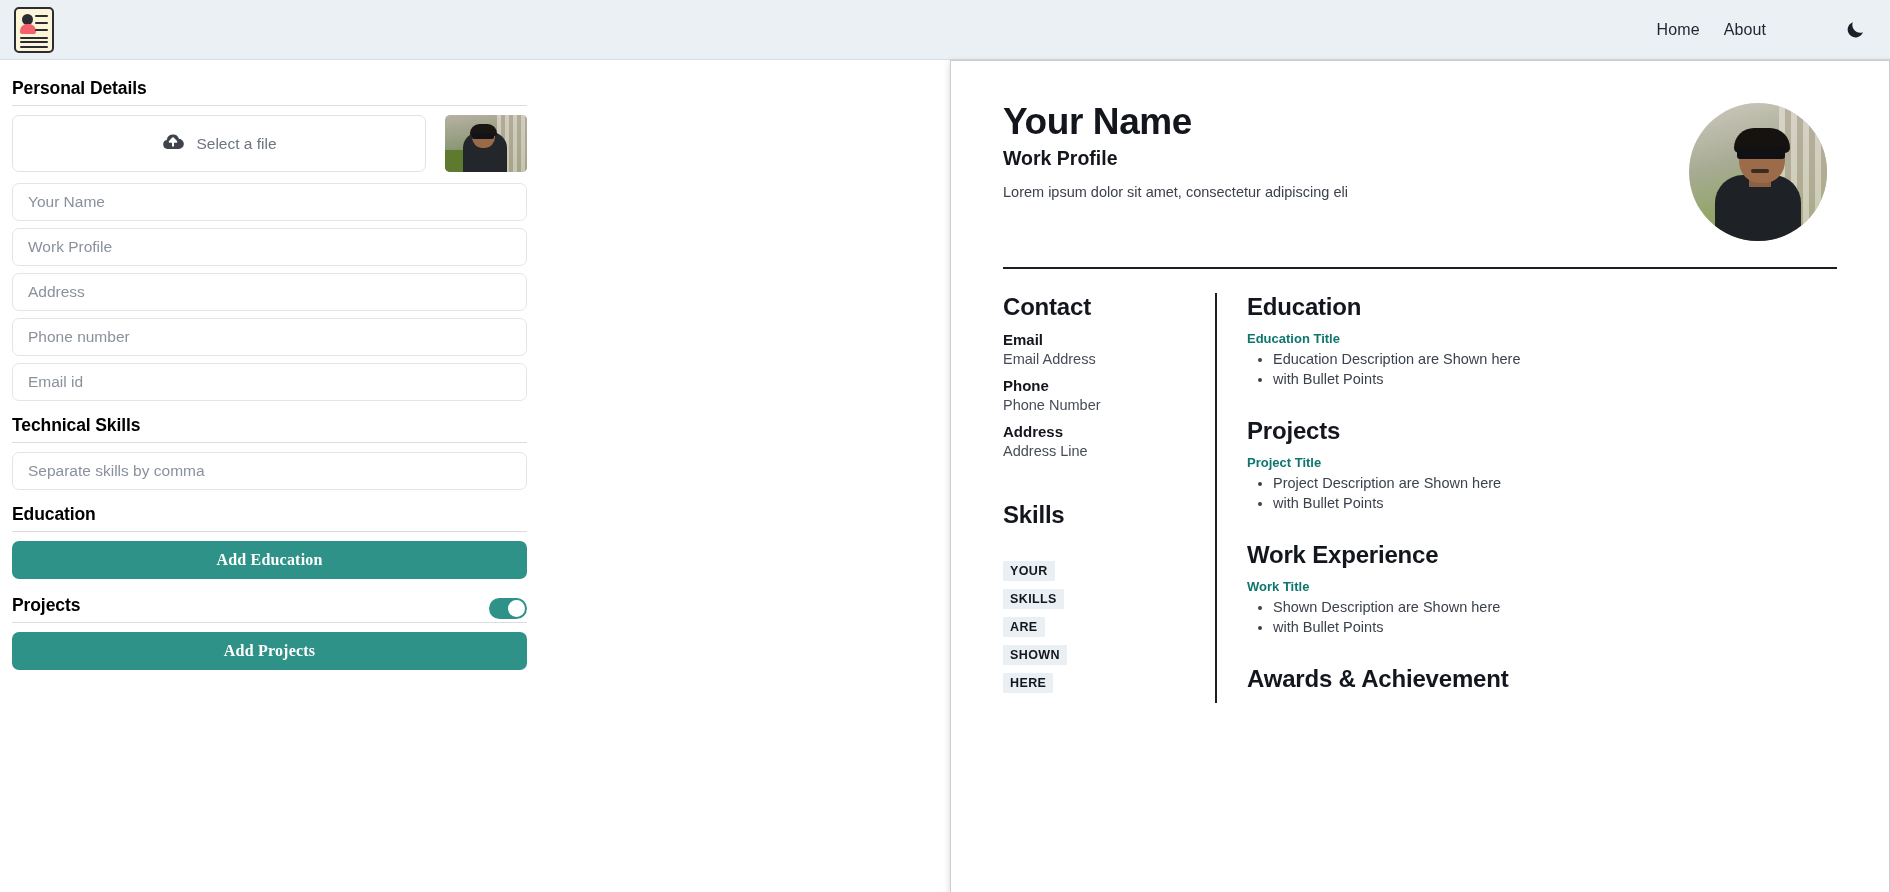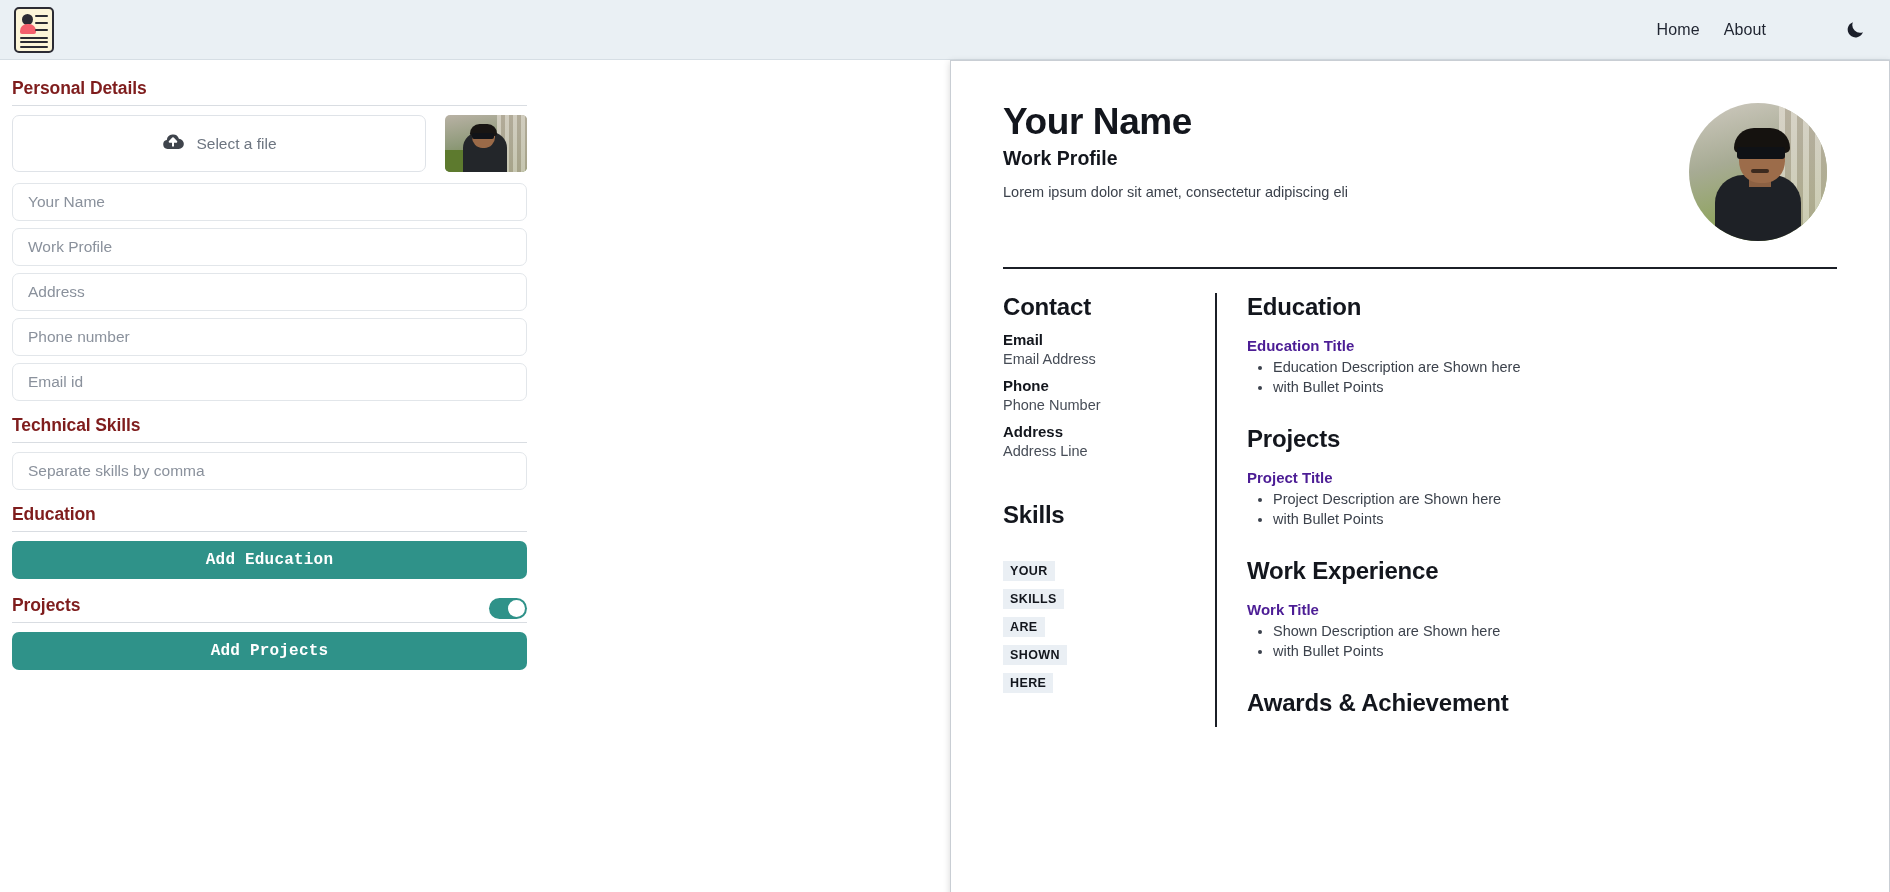--- a/index.html
+++ b/index.html
@@ -79,21 +79,21 @@
   .form-pane {
     width: 940px;
     padding: 18px 0 0 12px;
     overflow: hidden;
   }
   .form-col { width: 515px; }
   .section-title {
     font-size: 17.5px;
     font-weight: bold;
     margin: 0 0 6px 0;
-    color: #7f1d1d;
+    color: #000000;
     letter-spacing: -.1px;
   }
   .section-head {
     display: flex; align-items: center; justify-content: space-between;
   }
   .divider { border: 0; border-top: 1px solid #d9dde2; margin: 0 0 9px 0; }
 
   .upload-row { display: flex; align-items: center; gap: 19px; margin-bottom: 11px; }
   .dropzone {
     flex: 1;
@@ -159,21 +159,21 @@
 
   .btn-primary {
     width: 100%;
     height: 38px;
     border: 0;
     border-radius: 7px;
     background: #2f9289;
     color: #ffffff;
     font-size: 16px;
     font-weight: bold;
-    font-family: Liberation Mono, monospace;
+    font-family: Liberation Serif, serif;
     cursor: pointer;
     margin-bottom: 16px;
     letter-spacing: .2px;
     text-align: center;
   }
 
   .switch {
     width: 38px; height: 21px;
     border-radius: 11px;
     background: #2f9289;
@@ -267,21 +267,21 @@
   .col-left { width: 212px; padding-right: 22px; }
   .col-right { flex: 1; padding-left: 30px; border-left: 2px solid #1b1f26; }
 
   .block-title {
     font-size: 24px; font-weight: bold; margin: 0 0 10px 0;
     letter-spacing: -.2px; color: #13161d;
   }
   .block-title.spaced { margin-top: 30px; }
   .sub-label { font-size: 15px; font-weight: bold; margin: 10px 0 3px 0; color: #13161d; }
   .sub-value { font-size: 14.5px; color: #474d57; margin: 0; }
-  .item-title { font-size: 15px; font-weight: bold; margin: 16px 0 5px 0; color: #4c1d95; }
+  .item-title { font-size: 13px; font-weight: bold; margin: 4px 0 5px 0; color: #0f766e; }
   .bullets { margin: 0; padding-left: 26px; }
   .bullets li { font-size: 14.5px; color: #3c424c; margin-bottom: 4px; }
 
   .chips { margin-top: 32px; }
   .chip {
     display: inline-block;
     background: #eaeff4;
     font-size: 12.5px;
     font-weight: bold;
     letter-spacing: .4px;

